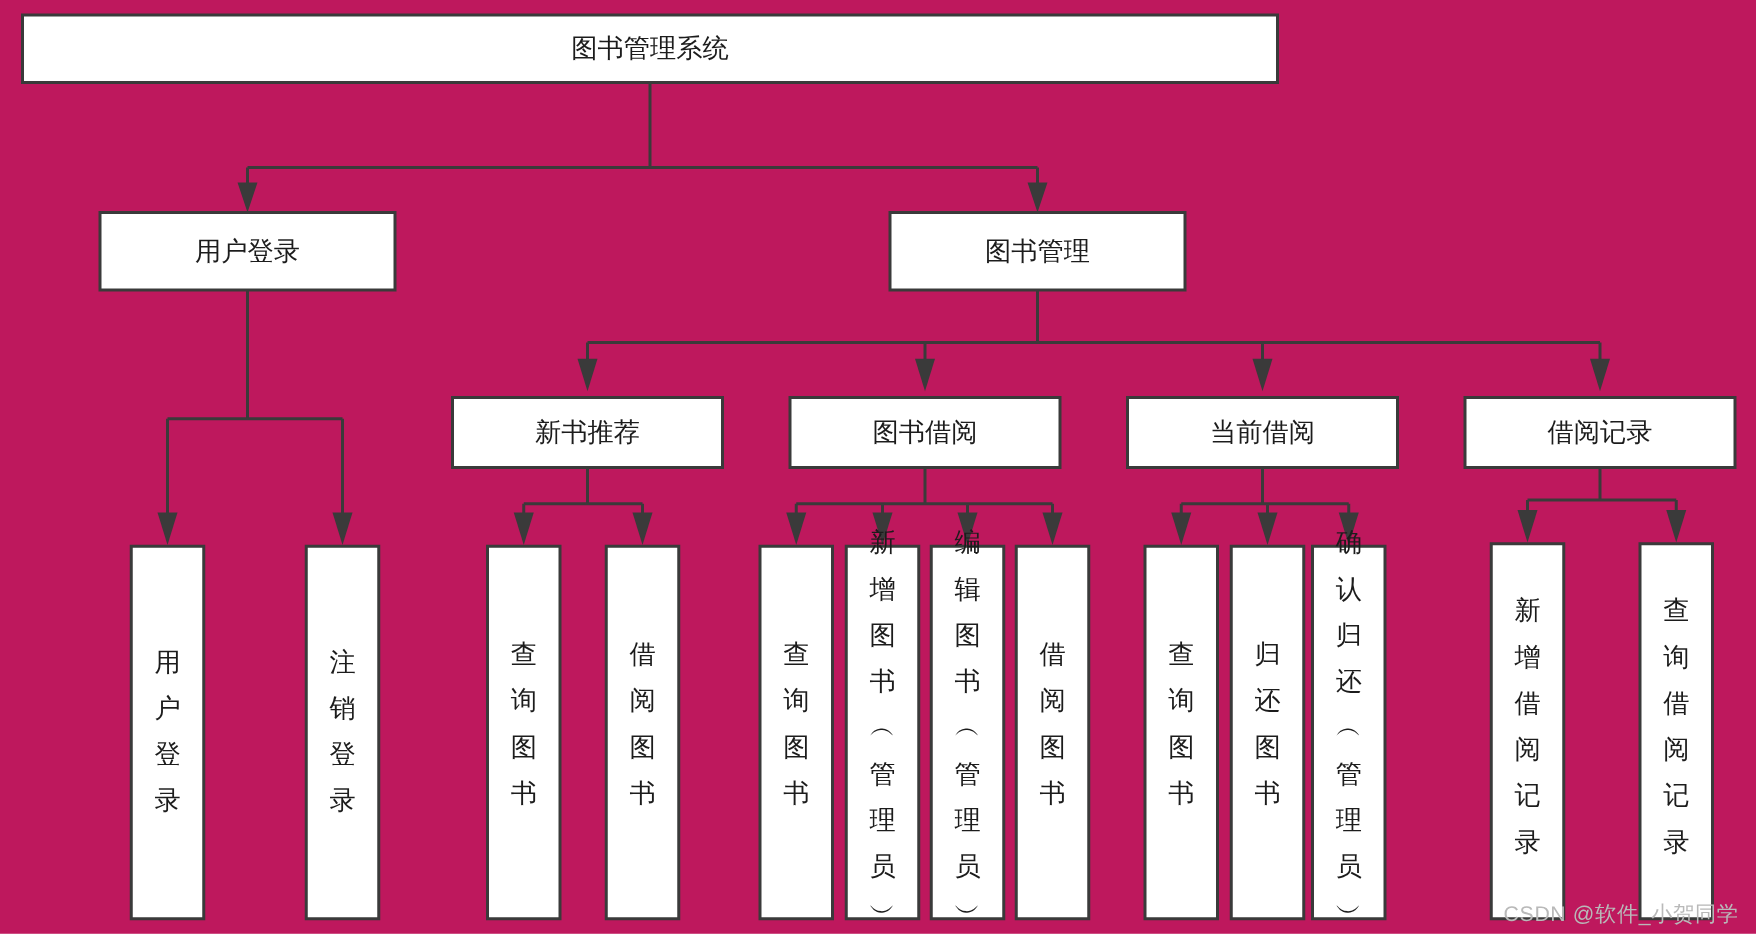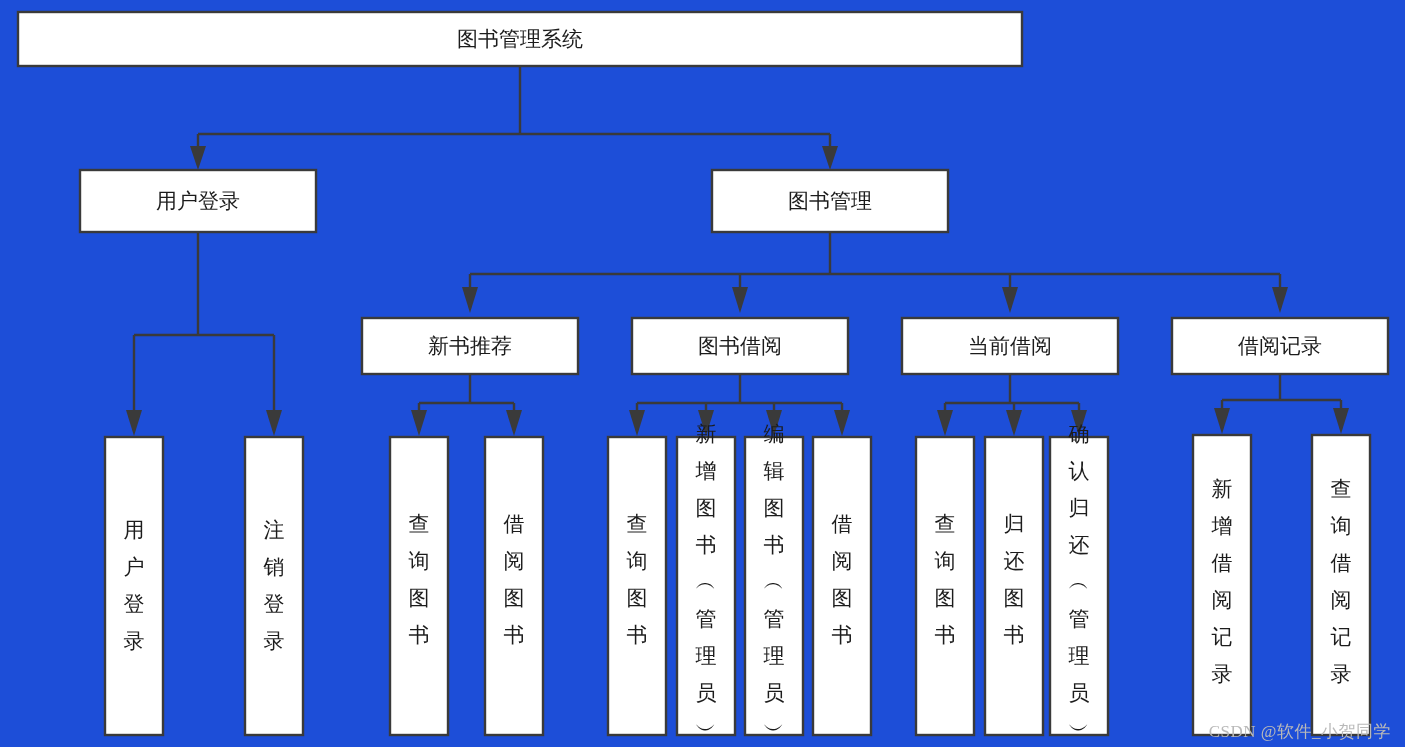--- a/index.html
+++ b/index.html
@@ -10,21 +10,21 @@
   body {
     width: 1405px;
     height: 747px;
     font-family: "DejaVu Sans", "Liberation Sans", sans-serif;
     overflow: hidden;
   }
   #diagram-root {
     position: relative;
     width: 1405px;
     height: 747px;
-    background: #1d4ed8;
+    background: #be185d;
   }
   svg.canvas {
     position: absolute;
     left: 0;
     top: 0;
     width: 1405px;
     height: 747px;
   }
   .node-box {
     fill: #ffffff;
@@ -54,21 +54,21 @@
     font-size: 21px;
     fill: #1c1c1c;
     text-anchor: middle;
     dominant-baseline: middle;
     white-space: pre;
   }
   .watermark {
     position: absolute;
     right: 14px;
     bottom: 4px;
-    font-family: Liberation Serif, serif;
+    font-family: Liberation Sans, sans-serif;
     font-size: 17px;
     color: #b9b9b9;
     letter-spacing: 0.5px;
     user-select: none;
     white-space: nowrap;
   }
 </style>
 </head>
 <body>
 

